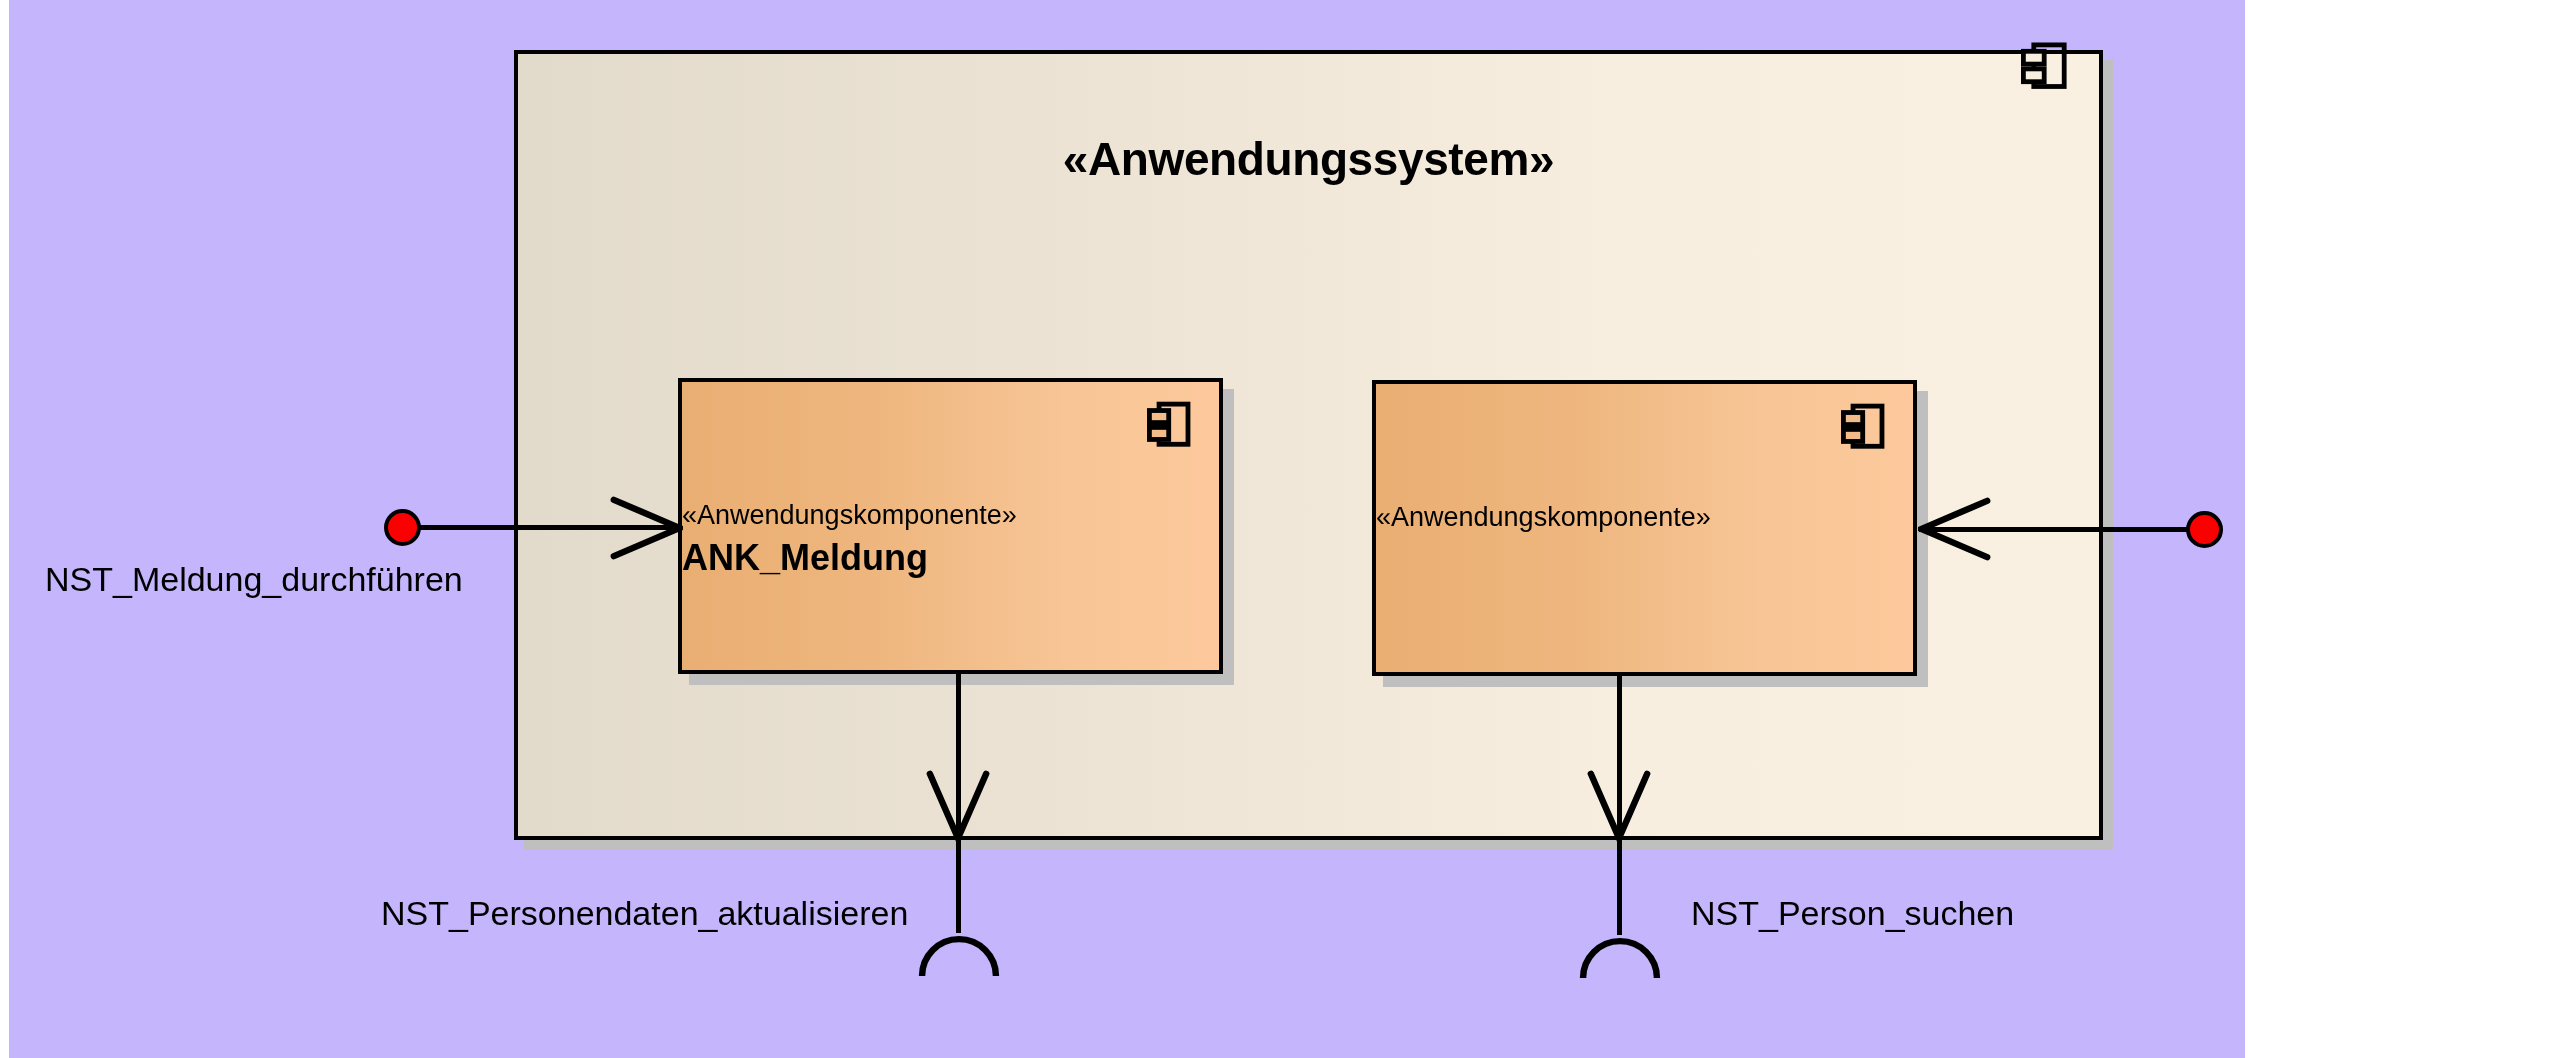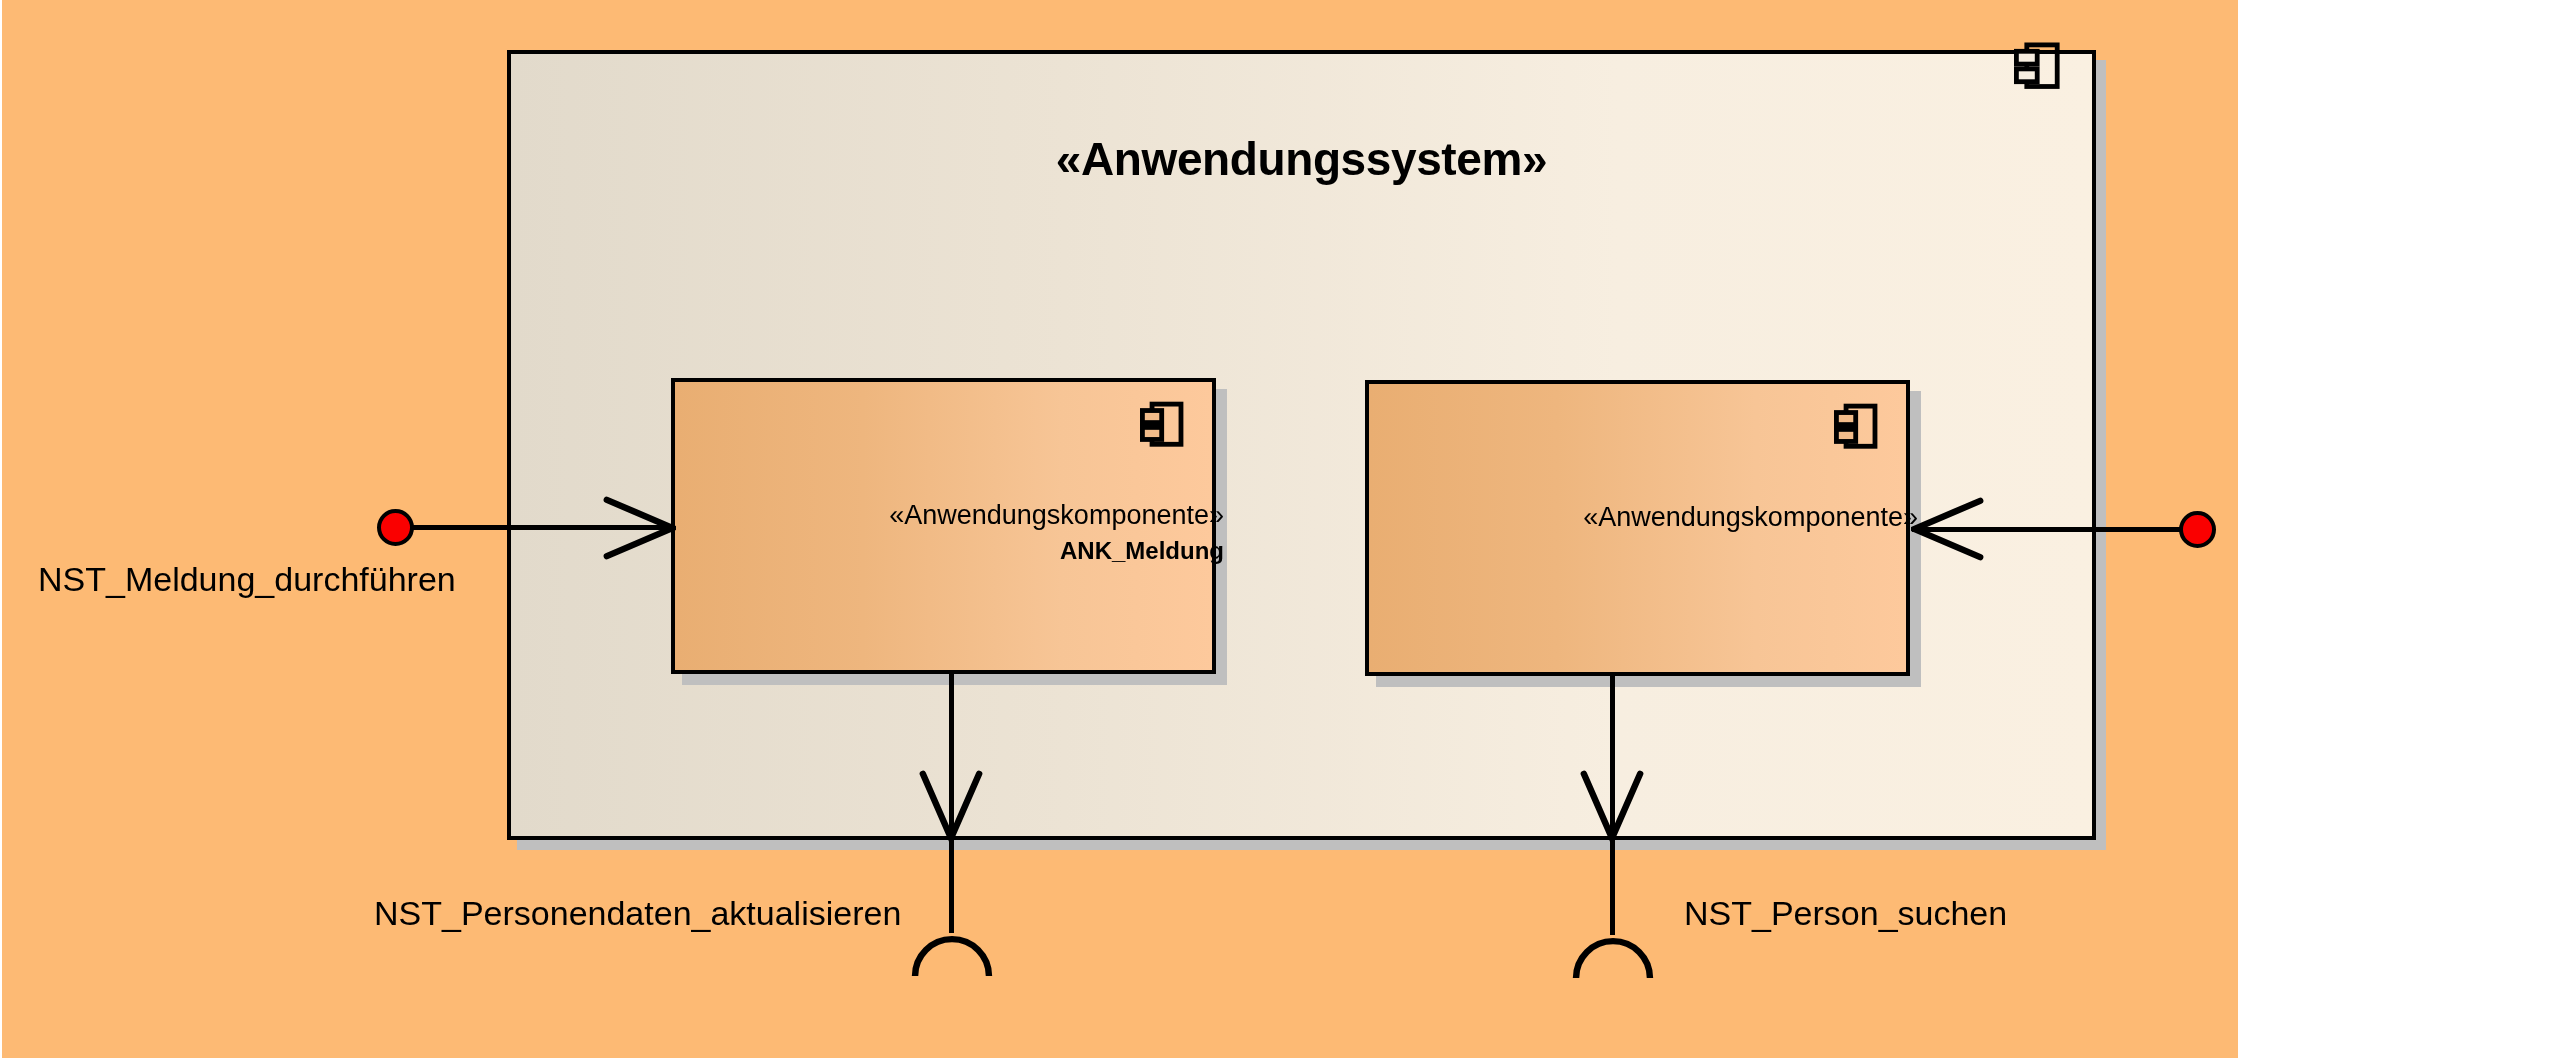--- a/index.html
+++ b/index.html
@@ -11,24 +11,24 @@
     width: 2576px;
     height: 1059px;
     position: relative;
     font-family: "Liberation Sans", sans-serif;
     overflow: hidden;
   }
 
   
   #diagram {
     position: absolute;
-    left: 2px; top: 0;
+    left: 9px; top: 0;
     width: 2236px;
     height: 1059px;
-    background: #fdba74;
+    background: #c4b5fd;
   }
 
   
   .shadow {
     position: absolute;
     background: #bfbfbf;
   }
 
   
   #system-box {
@@ -64,32 +64,31 @@
   .component {
     position: absolute;
     border: 4px solid #000000;
     box-sizing: border-box;
     background: linear-gradient(to right, #e9ae72 0%, #eeb67e 35%, #f7c596 72%, #fdc99c 100%);
   }
   .comp-label {
     position: absolute;
     left: 0;
     width: 100%;
-    text-align: right;
+    text-align: left;
     color: #000000;
     white-space: nowrap;
-    margin-left: 12px;
   }
   .comp-stereotype {
     top: 118px;
     font-size: 27px;
   }
   .comp-name {
     top: 155px;
-    font-size: 24px;
+    font-size: 36px;
     font-weight: bold;
   }
 
   
   .hline {
     position: absolute;
     height: 4.8px;
     background: #000000;
   }
   .vline {

